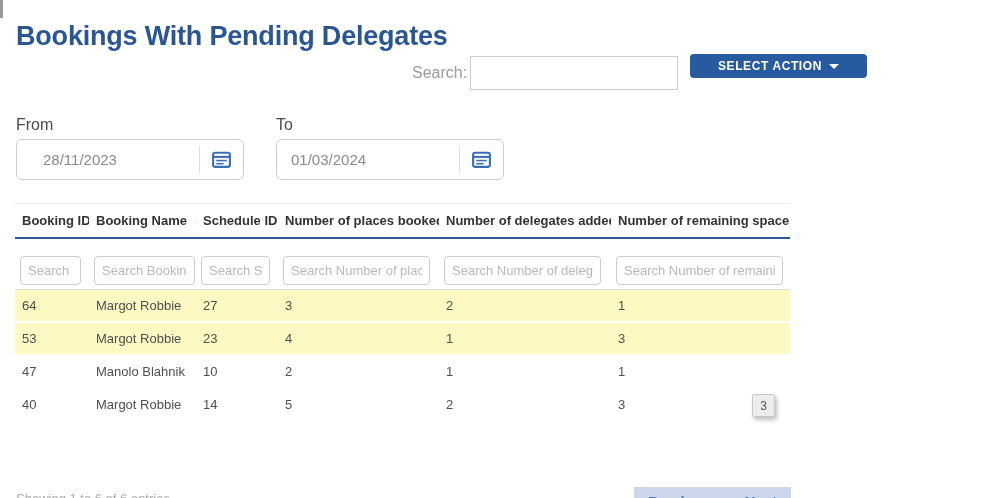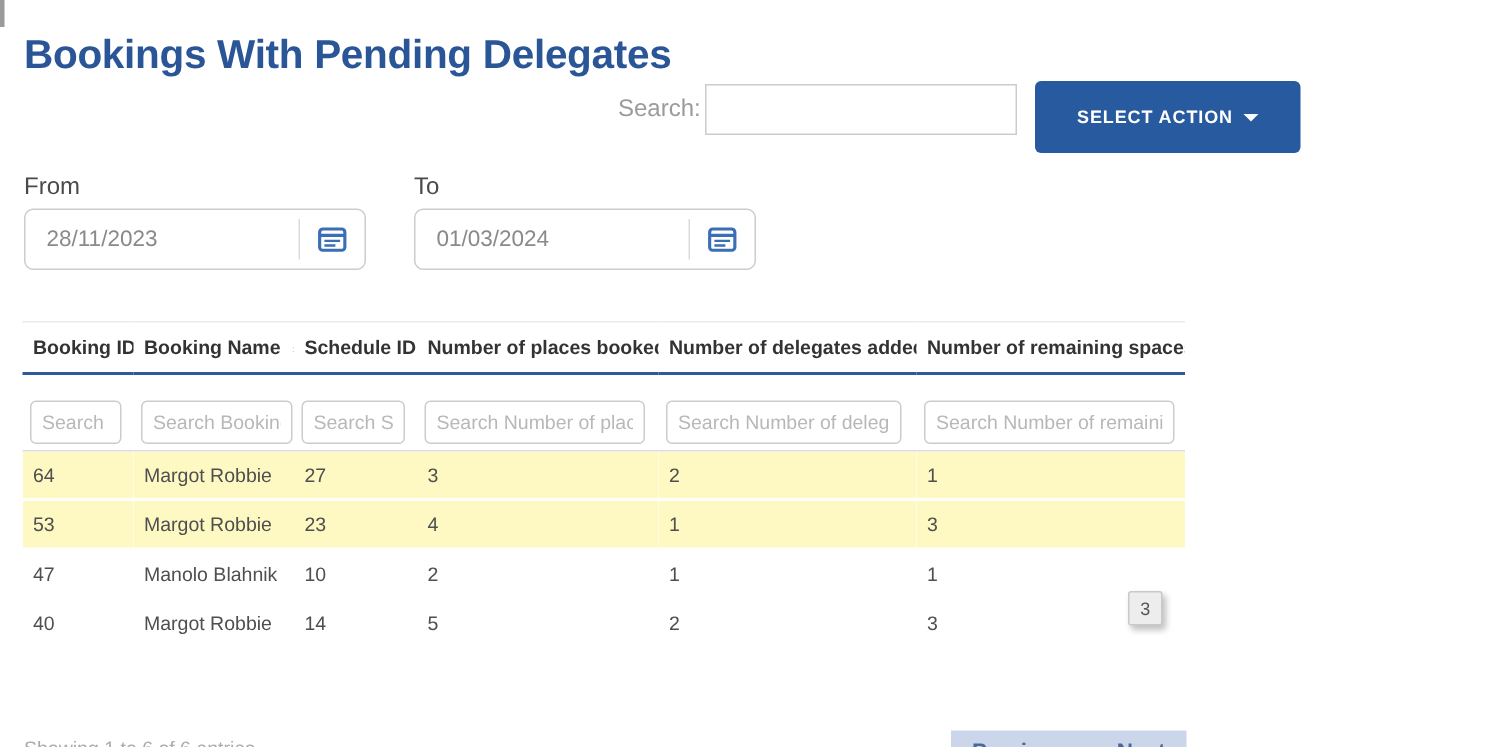--- a/index.html
+++ b/index.html
@@ -19,54 +19,54 @@
     font-size:27px; font-weight:700; color:#2a5697; letter-spacing:-0.2px;
   }
 
   .search-label { position:absolute; left:412px; top:64px; font-size:16px; color:#9b9b9b; }
   .search-input {
     position:absolute; left:470px; top:56px; width:208px; height:34px;
     border:1px solid #cccccc; border-radius:0; padding:0 8px; font-size:14px; color:#555;
     font-family:"Liberation Sans", sans-serif;
   }
   .select-action-btn {
-    position:absolute; left:690px; top:54px; width:177px; height:48px;
+    position:absolute; left:690px; top:54px; width:177px; height:24px;
     background:#275a9e; color:#ffffff; border:none; border-radius:4px;
     font-size:12px; font-weight:700; letter-spacing:0.6px; cursor:pointer;
     font-family:"Liberation Sans", sans-serif;
     display:flex; align-items:center; justify-content:center; gap:7px;
   }
   .caret-down {
     width:0; height:0; display:inline-block;
     border-left:5px solid transparent; border-right:5px solid transparent;
     border-top:5px solid #ffffff;
   }
 
   .date-label { position:absolute; font-size:16px; color:#4a4a4a;text-align:right; }
   .from-label { left:16px;  top:116px; }
   .to-label   { left:276px; top:116px; }
   .date-wrap {
     position:absolute; width:228px; height:41px;
     border:1px solid #cccccc; border-radius:6px; background:#fff;
     display:flex; align-items:center;
   }
-  .from-wrap { left:16px;  top:139px; }
+  .from-wrap { left:16px;  top:139px;padding-left:12px; }
   .to-wrap   { left:276px; top:139px; }
   .date-value {
     flex:1; min-width:0; border:none; outline:none; background:transparent;
     padding-left:14px; font-size:15px; color:#8a8a8a;
     font-family:"Liberation Sans", sans-serif;
   }
   .date-sep { width:1px; height:27px; background:#dcdcdc; }
   .cal-btn { width:43px; height:100%; background:none; border:none; cursor:pointer;
     display:flex; align-items:center; justify-content:center; }
 
   table.grid {
     position:absolute; left:15px; top:203px; width:775px;
-    border-collapse:collapse; table-layout:fixed;margin-top:11px;
+    border-collapse:collapse; table-layout:fixed;
   }
   table.grid th {
     border-top:1px solid #eaeaea; border-bottom:2px solid #2b5b9d;
     font-size:13px; font-weight:700; color:#333333; text-align:left;
     padding:9px 0 9px 7px; white-space:nowrap; overflow:hidden; cursor:pointer;
   }
   .sort-icon { display:inline-flex; flex-direction:column; gap:2px; margin-left:4px; vertical-align:middle; }
   .sort-icon i { width:0; height:0; border-left:4px solid transparent; border-right:4px solid transparent; }
   .sort-icon .up { border-bottom:4px solid #c6c6c6; }
   .sort-icon .dn { border-top:4px solid #c6c6c6; }

